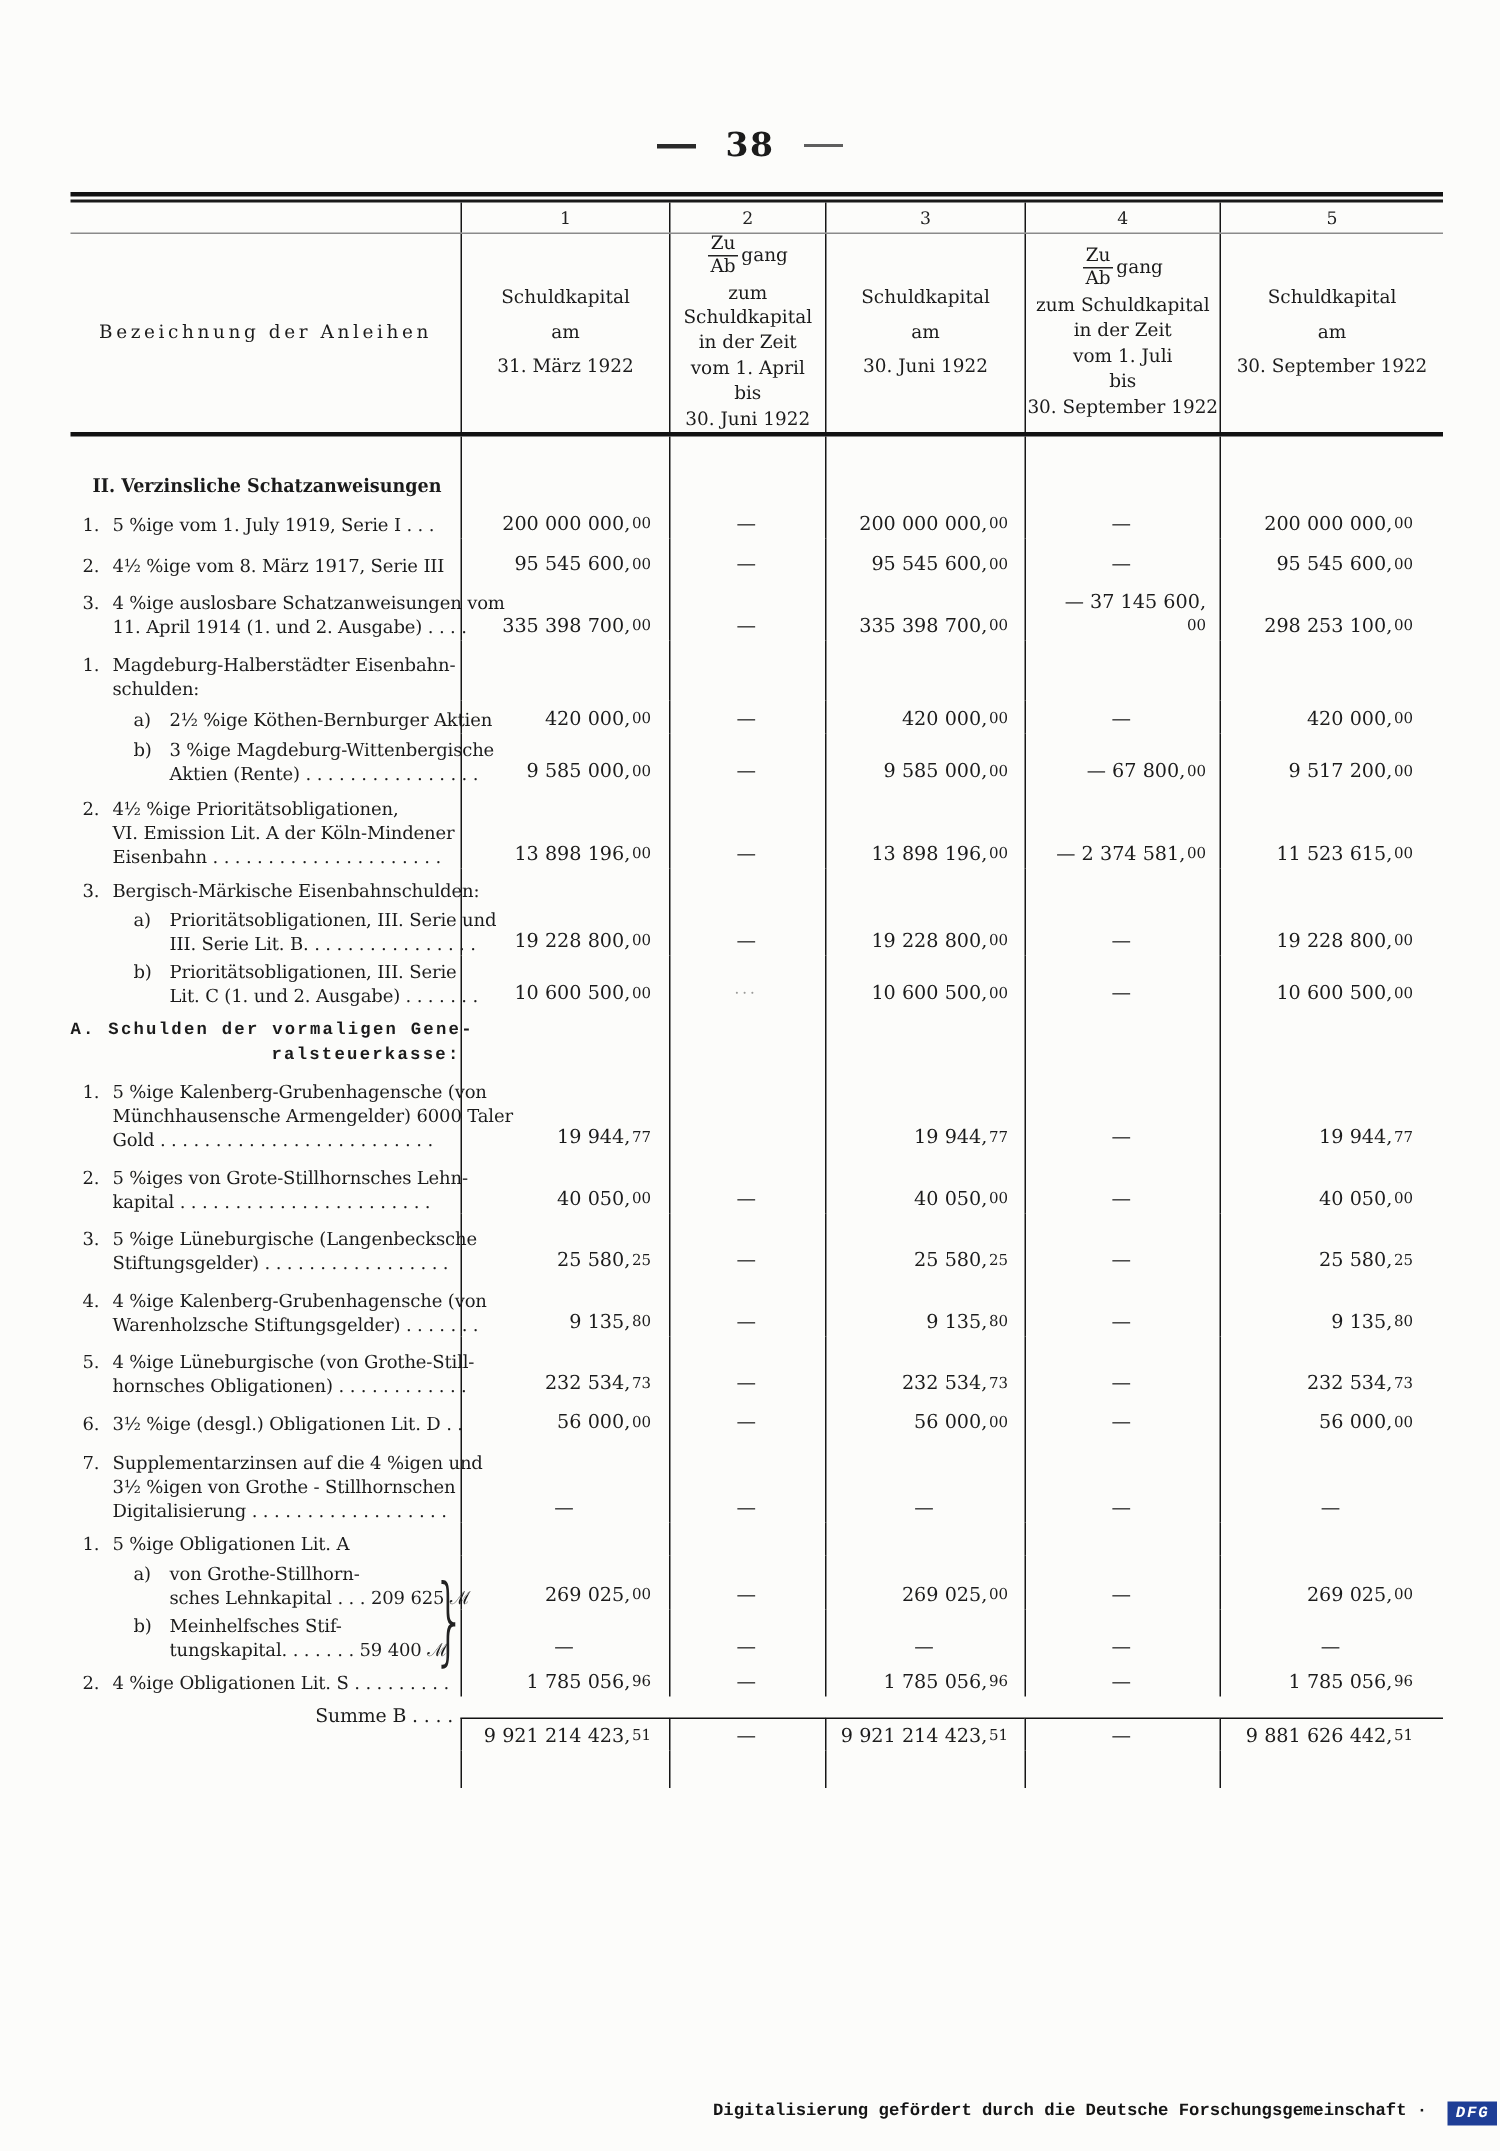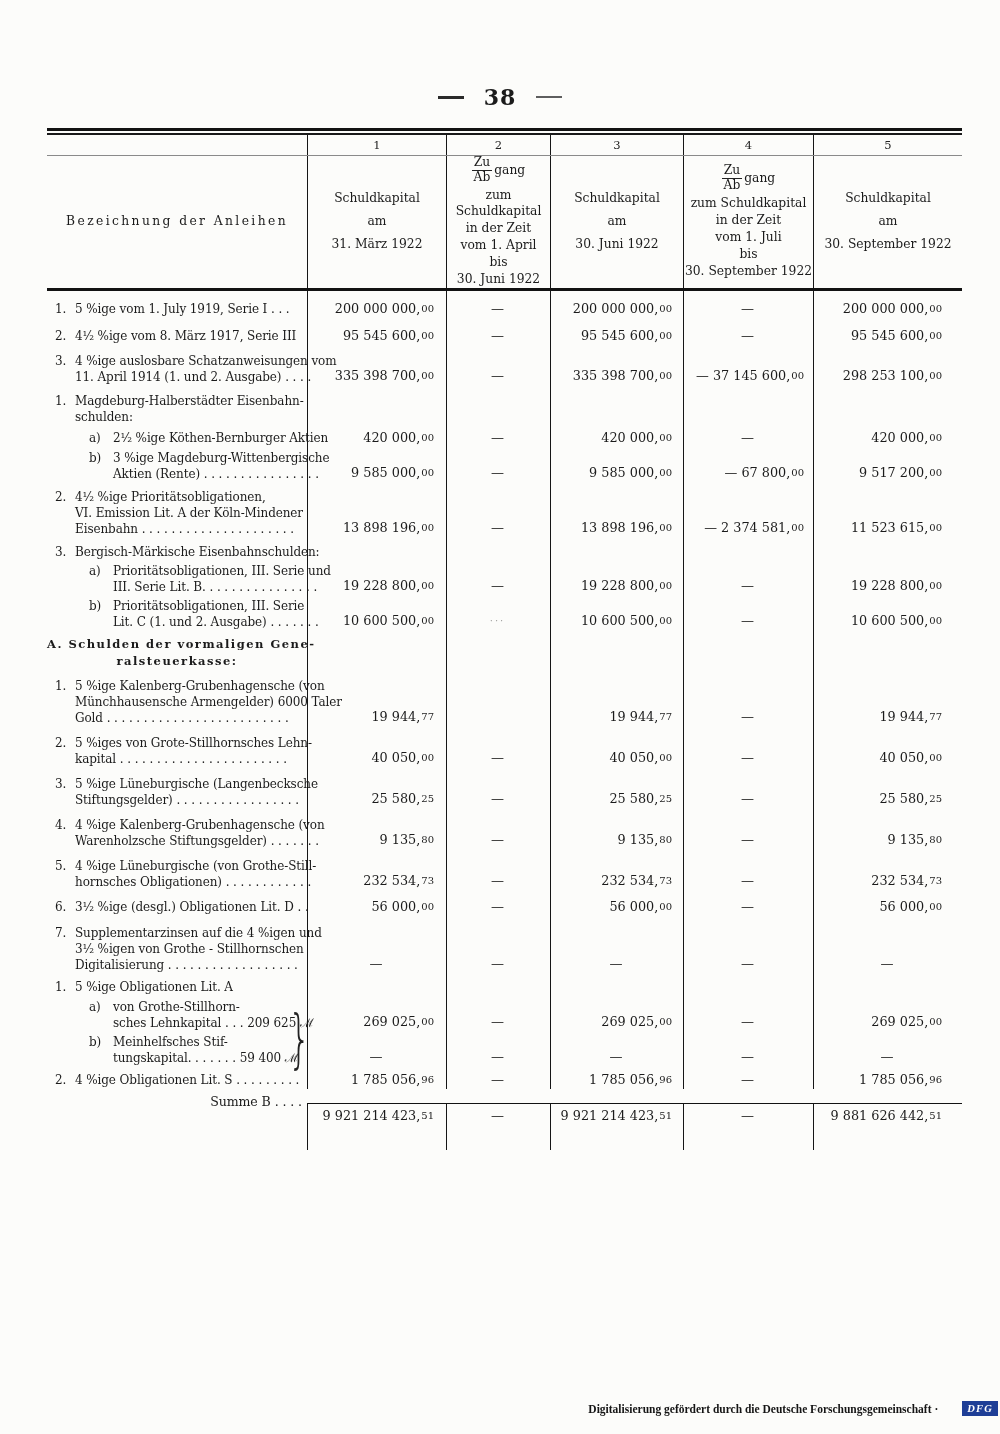--- a/index.html
+++ b/index.html
@@ -44,30 +44,30 @@
   .cell.dash.faint{color:#9a9a98;font-size:10px;letter-spacing:2px;}
   .desc{position:relative;font-size:12px;line-height:16px;letter-spacing:-0.1px;}
   .desc .ln{white-space:nowrap;}
   .desc .num{position:absolute;}
   .desc.item{padding-left:28px;}
   .desc.item>.num{left:8px;}
   .desc.sub{padding-left:66px;}
   .desc.sub>.num{left:42px;}
   .desc.sec{font-weight:bold;text-align:center;font-size:12.6px;line-height:17px;letter-spacing:0;padding-left:2px;}
   .desc.sec .ln{transform:scaleX(.93);transform-origin:50% 100%;}
-  .desc.secsp{font-weight:bold;text-align:center;font-size:11.5px;line-height:17px;letter-spacing:1.5px;}
+  .desc.secsp{font-weight:bold;text-align:right;font-size:11.5px;line-height:17px;letter-spacing:1.5px;font-family:Liberation Mono, monospace;}
   .desc.sum{text-align:right;padding-right:5px;font-size:12.6px;line-height:18px;}
   .trow.sum .cell{border-top:1.8px solid #121212;margin-top:14px;}
   .trow.tail .cell, .trow.tail .desc{min-height:24px;}
   .brace{position:absolute;right:-4px;top:12px;font-size:64px;font-weight:200;
          font-family:"DejaVu Sans",sans-serif;line-height:1;transform:scaleX(.55);
          transform-origin:100% 50%;color:#222;}
   
-  .credit{position:absolute;top:1401px;right:2px;display:flex;align-items:center;gap:24px;
-          font-family:Liberation Serif, serif;font-weight:bold;font-size:11.5px;color:#151515;}
+  .credit{position:absolute;top:1401px;right:2px;display:flex;align-items:flex-start;gap:14px;
+          font-family:Liberation Mono, monospace;font-weight:bold;font-size:11.5px;color:#151515;}
   .dfg{background:#1e3e96;color:#ffffff;font-style:italic;font-weight:bold;font-size:10.5px;
        padding:1.5px 5px 2.5px 5px;letter-spacing:1.2px;}
 </style>
 </head>
 <body>
 
 <div class="page">
 
   <div class="pageno">
     <span class="pdash"></span><span class="pnum">38</span><span class="pdash r"></span>
@@ -125,20 +125,30 @@
           <div class="hln">30. September 1922</div>
         </div>
         <div class="hcol bl plain">
           <div class="hln">Schuldkapital</div>
           <div class="hln">am</div>
           <div class="hln">30. September 1922</div>
         </div>
       </div>
     <div class="rule-thick"></div>
     <div id="rows">
+        <div class="trow grid6 sec">
+          <div class="desc sec" style="padding-top: 24px;">
+            <div class="ln ln0">II. Verzinsliche Schatzanweisungen</div>
+          </div>
+          <div class="cell bl c1" style="padding-top: 24px;"></div>
+          <div class="cell bl c2" style="padding-top: 24px;"></div>
+          <div class="cell bl c3" style="padding-top: 24px;"></div>
+          <div class="cell bl c4" style="padding-top: 24px;"></div>
+          <div class="cell bl c5" style="padding-top: 24px;"></div>
+        </div>
         <div class="trow grid6 item">
           <div class="desc item" style="padding-top: 10px;">
             <span class="num" style="top: 10px;">1.</span>
             <div class="ln ln0">5 %ige vom 1. July 1919, Serie I . . .</div>
           </div>
           <div class="cell bl c1" style="padding-top: 10px;">
             <span>200 000 000,</span>
             <span class="dec">00</span>
           </div>
           <div class="cell bl c2 dash" style="padding-top: 10px;">—</div>
@@ -180,21 +190,21 @@
           </div>
           <div class="cell bl c1" style="padding-top: 8px;">
             <span>335 398 700,</span>
             <span class="dec">00</span>
           </div>
           <div class="cell bl c2 dash" style="padding-top: 8px;">—</div>
           <div class="cell bl c3" style="padding-top: 8px;">
             <span>335 398 700,</span>
             <span class="dec">00</span>
           </div>
-          <div class="cell bl c4" style="padding-top: 8px;">
+          <div class="cell bl c4" style="padding-top: 8px; flex-direction: column;">
             <span>— 37 145 600,</span>
             <span class="dec">00</span>
           </div>
           <div class="cell bl c5" style="padding-top: 8px;">
             <span>298 253 100,</span>
             <span class="dec">00</span>
           </div>
         </div>
         <div class="trow grid6 item">
           <div class="desc item" style="padding-top: 8px;">

